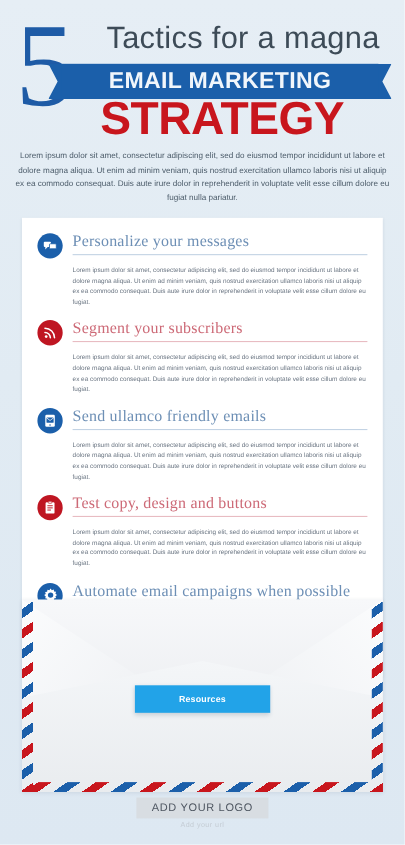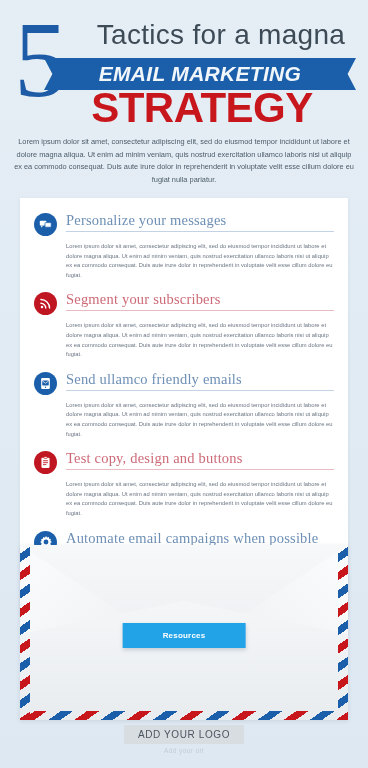--- a/index.html
+++ b/index.html
@@ -53,21 +53,20 @@
     width: 288px; height: 32px;
     background: #1b5faa;
     display: flex; align-items: center; justify-content: center;
   }
   .ribbon-text {
     font-size: 21px;
     font-weight: bold;
     color: #f1f6fb;
     letter-spacing: 0.3px;
     white-space: nowrap;
-    font-style: italic;
   }
   .ribbon-tail-l, .ribbon-tail-r {
     position: absolute;
     top: 0;
     width: 14px; height: 32px;
     background: #1b5faa;
   }
   .ribbon-tail-l { left: 0; clip-path: polygon(0 0,100% 0,100% 100%,0 100%,60% 50%); }
   .ribbon-tail-r { right: 0; clip-path: polygon(0 0,100% 0,40% 50%,100% 100%,0 100%); }
 
@@ -96,21 +95,21 @@
   .panel {
     position: relative;
     margin: 12px 20px 0 20px;
     background: #ffffff;
     padding: 14px 14px 6px 14px;
     box-shadow: 0 1px 3px rgba(40,60,80,.10);
   }
   .item { position: relative; margin-bottom: 11px; }
   .item-head {
     display: flex;
-    align-items: flex-end;
+    align-items: flex-start;
     gap: 9px;
   }
   .badge {
     flex: 0 0 auto;
     width: 23px; height: 23px;
     border-radius: 50%;
     display: flex; align-items: center; justify-content: center;
   }
   .badge.blue { background: #1b5faa; }
   .badge.red  { background: #bf1622; }

